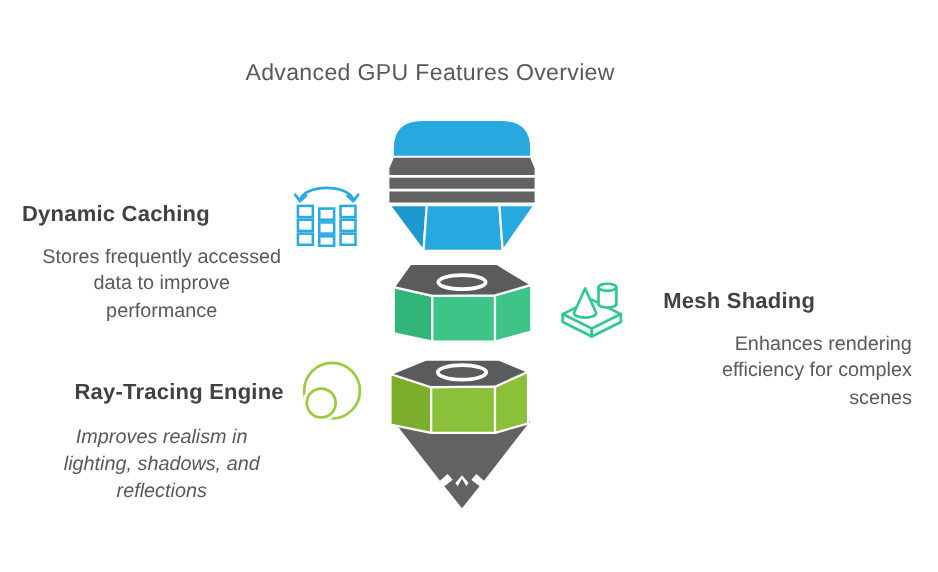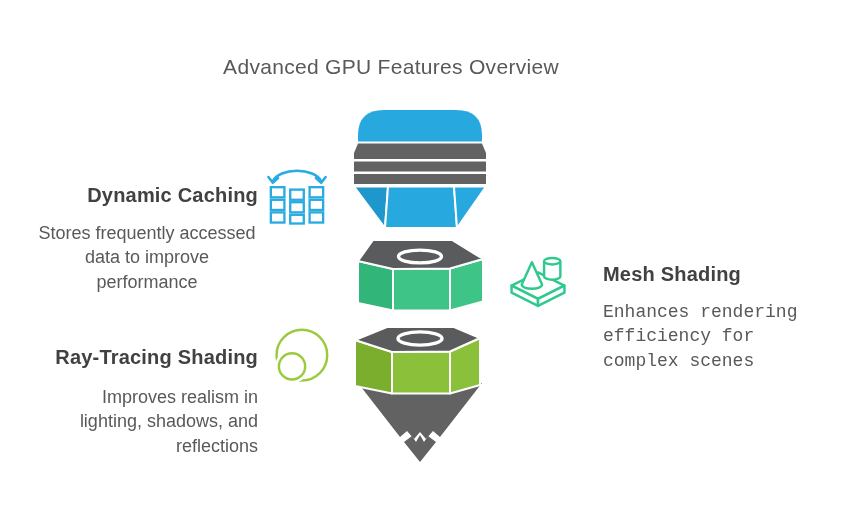--- a/index.html
+++ b/index.html
@@ -10,30 +10,30 @@
   .page-title { position:absolute; top:55px; left:0; width:782px;
     text-align:center; font-size:21px; font-weight:400; letter-spacing:.3px;
     color:var(--title-text,#58595B); }
 
   .feature { position:absolute; }
   .feature h2 { font-size:20px; font-weight:700; color:var(--heading-text,#414042);
     line-height:1.2; letter-spacing:.2px; }
   .feature p { font-size:18px; color:var(--body-text,#58595B); line-height:1.36; }
 
   .f-caching { left:20px; top:183px; width:238px; }
-  .f-caching h2 { text-align:right; }
+  .f-caching h2 { }
   .f-caching p { width:222px; margin:14px 0 0 16px; text-align:center; }
 
   .f-ray { left:20px; top:345px; width:238px; }
   .f-ray h2 { text-align:right; }
-  .f-ray p { width:222px; margin:16px 0 0 16px; text-align:right; }
+  .f-ray p { width:222px; margin:16px 0 0 16px; text-align:center;font-style:italic; }
 
   .f-mesh { left:583px; top:262px; width:240px;margin-left:20px; }
   .f-mesh h2 { text-align:left; }
-  .f-mesh p { width:226px; margin:14px 0 0 0; text-align:left;font-family:Liberation Mono, monospace; }
+  .f-mesh p { width:226px; margin:14px 0 0 0; text-align:right; }
 
   .icon { position:absolute; }
   .icon-caching { left:266px; top:161px; }
   .icon-ray { left:270px; top:326px; }
   .icon-mesh { left:505px; top:249px; }
 
   .funnel { position:absolute; left:350px; top:106px; }
 
   svg { display:block; }
 </style>
@@ -80,21 +80,21 @@
         <path d="M16,35 A10,4.2 0 0 0 36,35 L26,13 Z"></path>
       </g>
     </svg>
   </div>
   <div class="feature f-mesh">
     <h2>Mesh Shading</h2>
     <p>Enhances rendering efficiency for complex scenes</p>
   </div>
 
   <div class="feature f-ray">
-    <h2>Ray-Tracing Shading</h2>
+    <h2>Ray-Tracing Engine</h2>
     <p>Improves realism in lighting, shadows, and reflections</p>
   </div>
   <div class="icon icon-ray">
     <svg width="60" height="62" viewBox="0 0 64 66">
       <circle cx="34" cy="31" r="27" fill="none" stroke="var(--icon-lime)" stroke-width="2.6"></circle>
       <circle cx="23.5" cy="43" r="14" fill="#ffffff" stroke="#ffffff" stroke-width="8"></circle>
       <circle cx="23.5" cy="43" r="14" fill="none" stroke="var(--icon-lime)" stroke-width="2.6"></circle>
     </svg>
   </div>
 

